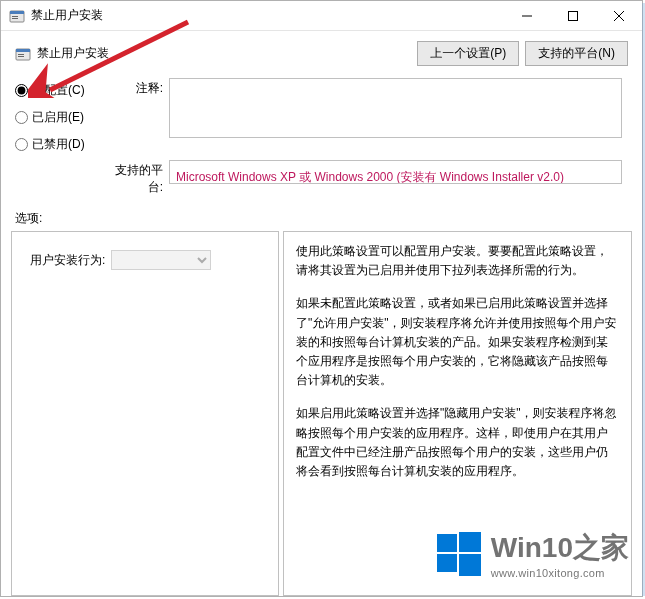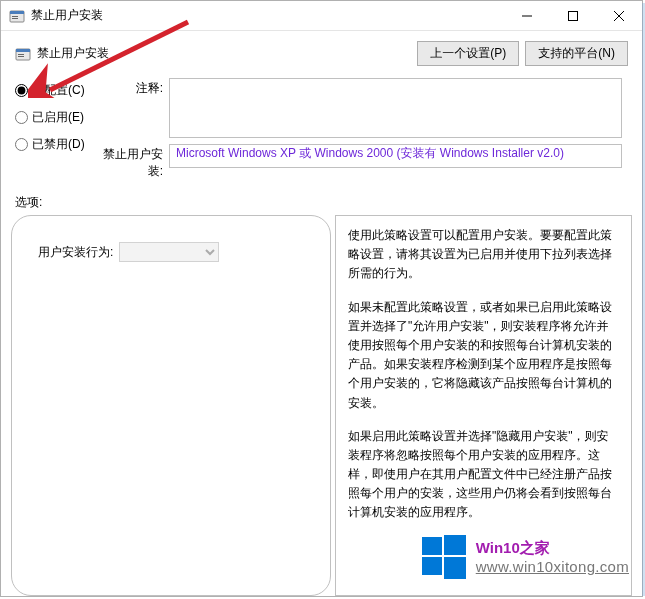--- a/index.html
+++ b/index.html
@@ -90,21 +90,21 @@
   }
   .radio-item {
     display:flex; align-items:center; gap:4px;
     font-size:12px;
   }
   .radio-item input { margin:0; accent-color:#000; }
   .right-col {
     flex:1;
     display:flex;
     flex-direction:column;
-    gap:6px;
+    gap:22px;
     padding-right:6px;
   }
   .labeled {
     display:flex;
     align-items:flex-start;
     gap:6px;
   }
   .label-cell {
     width: 62px;
     text-align:right;
@@ -118,23 +118,23 @@
     background:#fff;
     resize:none;
     font-family: inherit;
     font-size:12px;
     padding:4px;
   }
   .platform-box {
     flex:1;
     border:1px solid #c0c0c0;
     background:#fff;
-    padding:0 6px;
-    font-size:12px;
-    color:#6d28d9;
+    padding:8px 6px;
+    font-size:12px;
+    color:#be185d;
     height:24px;
     overflow:hidden;
   }
 
   
   .mid-labels {
     display:flex;
     padding: 14px 28px 4px 14px;
     font-size:12px;
   }
@@ -148,23 +148,22 @@
     gap: 4px;
     flex:1;
     min-height:0;
   }
   .panel {
     border:1px solid #c0c0c0;
     background:#fff;
     overflow:hidden;
   }
   .panel-left {
-    width: 320px;
-    padding:26px;
-    border-radius:20px;
+    width: 268px;
+    padding:18px;
   }
   .panel-right {
     flex:1;
     padding:10px 12px;
     font-size:12px;
     line-height:1.6;
     color:#000;
   }
   .opt-row {
     display:flex;
@@ -195,30 +194,29 @@
     right: 16px;
     bottom: 20px;
     display:flex;
     align-items:center;
     gap:10px;
   }
   .wm-text {
     display:flex; flex-direction:column; align-items:flex-start;
   }
   .wm-title {
-    font-size:15px;
+    font-size:28px;
     font-weight:600;
-    color:#a21caf;
+    color:#737373;
     font-family: "Segoe UI", sans-serif;
   }
   .wm-url {
-    font-size:15px;
+    font-size:11px;
     color:#777;
     letter-spacing:0.3px;
-    text-decoration:underline;
   }
   .wm-logo {
     width:44px; height:44px;
   }
 
   
   .outer-right-line {
     position:absolute;
     right:0; top:3px; width:3px; height:593px;
     background:linear-gradient(#7aa8d8,#7aa8d8);
@@ -287,21 +285,21 @@
           <input type="radio" name="state" style="">
           <span>已禁用(D)</span>
         </label>
       </div>
       <div class="right-col">
         <div class="labeled">
           <div class="label-cell">注释:</div>
           <textarea class="comment-box" style=""></textarea>
         </div>
         <div class="labeled">
-          <div class="label-cell">禁止用户安装:</div>
+          <div class="label-cell">支持的平台:</div>
           <div class="platform-box">Microsoft Windows XP 或 Windows 2000 (安装有 Windows Installer v2.0)</div>
         </div>
       </div>
     </div>
   </div>
 
   <div class="mid-labels">
     <div class="mid-left-label">选项:</div>
   </div>
 

